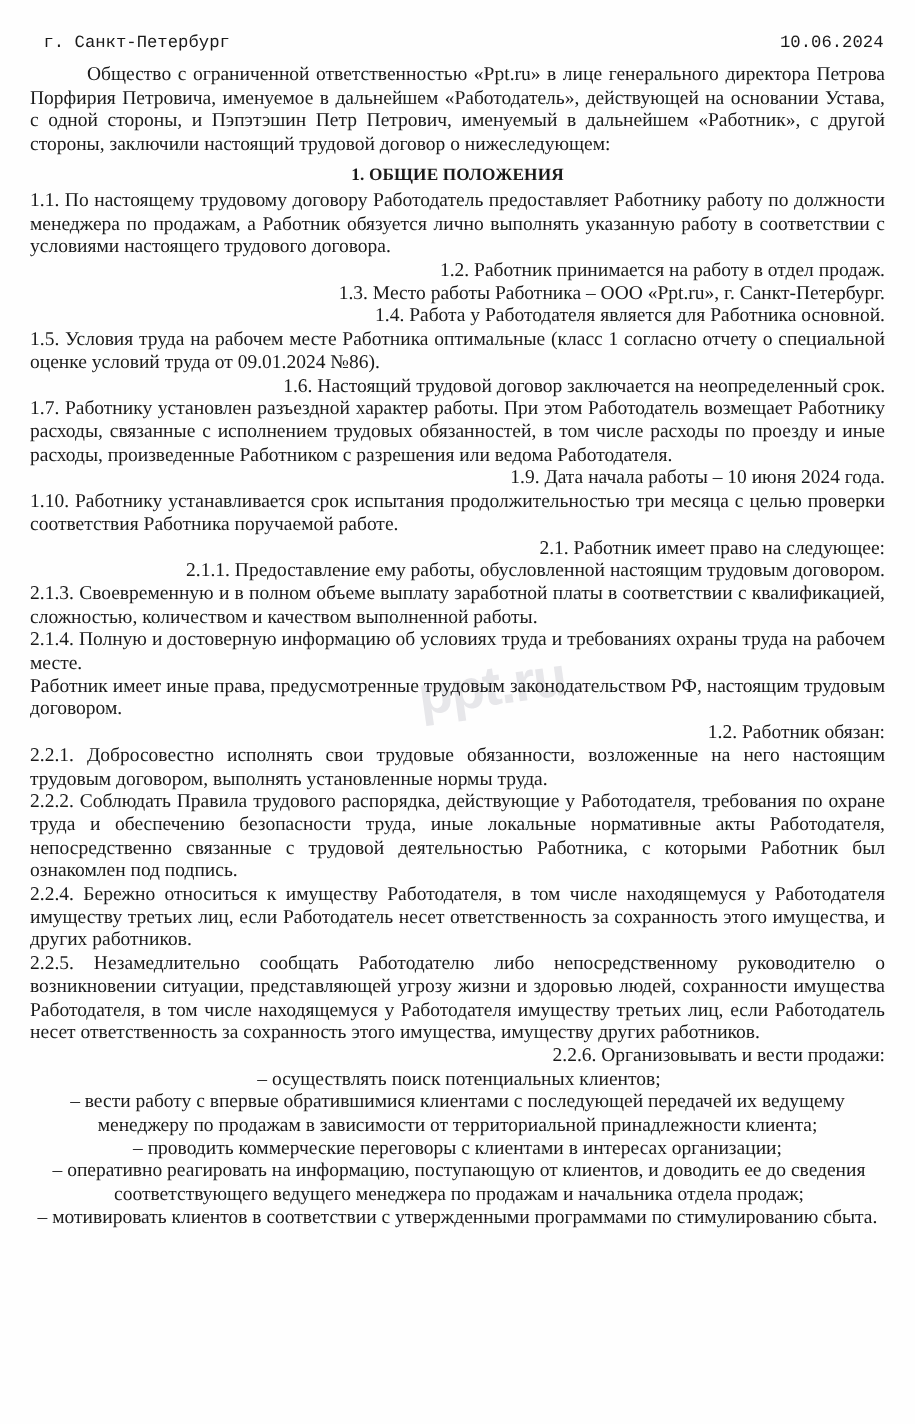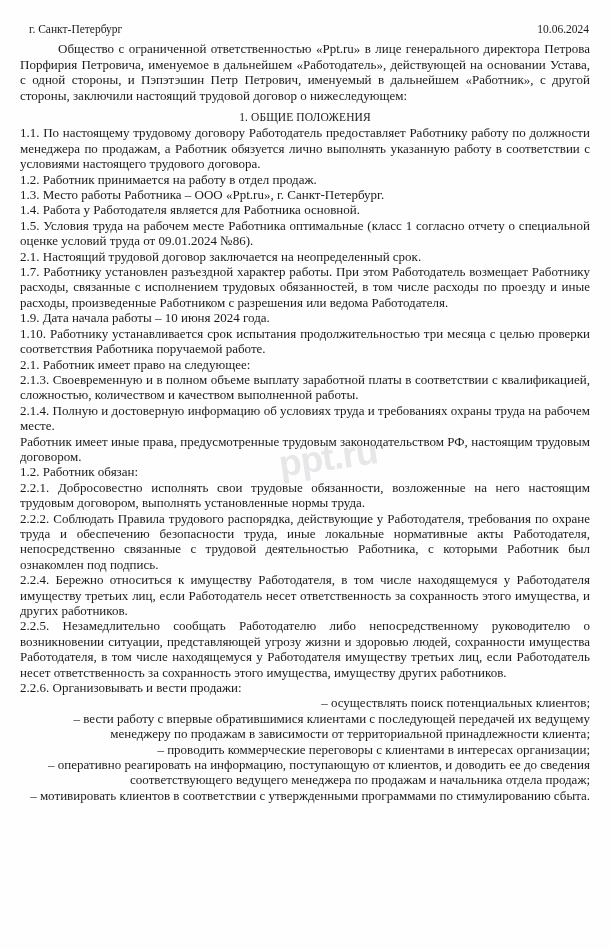--- a/index.html
+++ b/index.html
@@ -49,40 +49,41 @@
     margin: 0 0 9px 0;
     line-height: 1.2;
   }
   .meta-row {
     display: flex;
     justify-content: space-between;
     align-items: flex-start;
     font-size: 11.5px;
     margin: 0 0 5px 0;
     line-height: 1.25;
+    font-family: Liberation Mono, monospace;
   }
   .meta-row .place { padding-left: 9px; }
   .meta-row .date { padding-right: 1px; }
 
   p.para {
     margin: 0;
     font-size: 13px;
     line-height: 15.4px;
     text-align: justify;
     text-justify: inter-word;
   }
   p.indent { text-indent: 38px; }
-  p.nojust { text-align: left; }
-  p.dash { text-align: right; }
+  p.nojust { text-align: right; }
+  p.dash { text-align: center; }
   p.dash.pad { padding-left: 2px; }
 
   h2.section {
     text-align: center;
     font-size: 11.5px;
-    font-weight: 400;
+    font-weight: 700;
     margin: 7px 0 0 0;
     line-height: 15.4px;
     letter-spacing: 0.1px;
   }
   h2.section.tight { margin-top: 6px; }
 </style>
 </head>
 <body>
 
 <div id="page">
@@ -98,26 +99,27 @@
     </div>
 
     <p class="para indent">Общество с ограниченной ответственностью «Ppt.ru» в лице генерального директора Петрова Порфирия Петровича, именуемое в дальнейшем «Работодатель», действующей на основании Устава, с одной стороны, и Пэпэтэшин Петр Петрович, именуемый в дальнейшем «Работник», с другой стороны, заключили настоящий трудовой договор о нижеследующем:</p>
 
     <h2 class="section">1. ОБЩИЕ ПОЛОЖЕНИЯ</h2>
     <p class="para">1.1. По настоящему трудовому договору Работодатель предоставляет Работнику работу по должности менеджера по продажам, а Работник обязуется лично выполнять указанную работу в соответствии с условиями настоящего трудового договора.</p>
     <p class="para nojust">1.2. Работник принимается на работу в отдел продаж.</p>
     <p class="para nojust">1.3. Место работы Работника – ООО «Ppt.ru», г. Санкт-Петербург.</p>
     <p class="para nojust">1.4. Работа у Работодателя является для Работника основной.</p>
     <p class="para">1.5. Условия труда на рабочем месте Работника оптимальные (класс 1 согласно отчету о специальной оценке условий труда от 09.01.2024 №86).</p>
-    <p class="para nojust">2.1. Настоящий трудовой договор заключается на неопределенный срок.</p>
+    <p class="para nojust">1.6. Настоящий трудовой договор заключается на неопределенный срок.</p>
     <p class="para">1.7. Работнику установлен разъездной характер работы. При этом Работодатель возмещает Работнику расходы, связанные с исполнением трудовых обязанностей, в том числе расходы по проезду и иные расходы, произведенные Работником с разрешения или ведома Работодателя.</p>
     <p class="para nojust">1.9. Дата начала работы – 10 июня 2024 года.</p>
     <p class="para">1.10. Работнику устанавливается срок испытания продолжительностью три месяца с целью проверки соответствия Работника поручаемой работе.</p>
 
     <p class="para nojust">2.1. Работник имеет право на следующее:</p>
+    <p class="para nojust">2.1.1. Предоставление ему работы, обусловленной настоящим трудовым договором.</p>
     <p class="para">2.1.3. Своевременную и в полном объеме выплату заработной платы в соответствии с квалификацией, сложностью, количеством и качеством выполненной работы.</p>
     <p class="para">2.1.4. Полную и достоверную информацию об условиях труда и требованиях охраны труда на рабочем месте.</p>
     <p class="para">Работник имеет иные права, предусмотренные трудовым законодательством РФ, настоящим трудовым договором.</p>
     <p class="para nojust">1.2. Работник обязан:</p>
     <p class="para">2.2.1. Добросовестно исполнять свои трудовые обязанности, возложенные на него настоящим трудовым договором, выполнять установленные нормы труда.</p>
     <p class="para">2.2.2. Соблюдать Правила трудового распорядка, действующие у Работодателя, требования по охране труда и обеспечению безопасности труда, иные локальные нормативные акты Работодателя, непосредственно связанные с трудовой деятельностью Работника, с которыми Работник был ознакомлен под подпись.</p>
     <p class="para">2.2.4. Бережно относиться к имуществу Работодателя, в том числе находящемуся у Работодателя имуществу третьих лиц, если Работодатель несет ответственность за сохранность этого имущества, и других работников.</p>
     <p class="para">2.2.5. Незамедлительно сообщать Работодателю либо непосредственному руководителю о возникновении ситуации, представляющей угрозу жизни и здоровью людей, сохранности имущества Работодателя, в том числе находящемуся у Работодателя имуществу третьих лиц, если Работодатель несет ответственность за сохранность этого имущества, имуществу других работников.</p>
     <p class="para nojust">2.2.6. Организовывать и вести продажи:</p>
 

